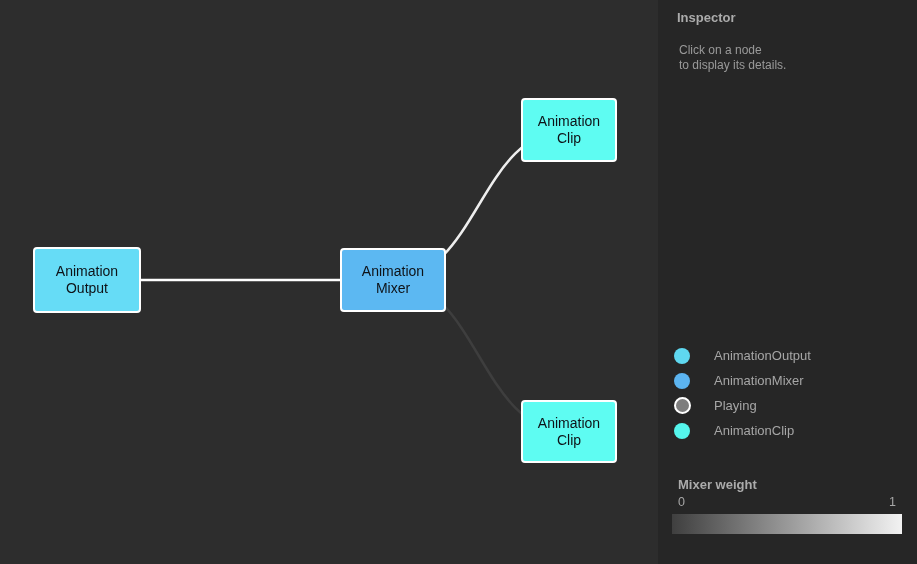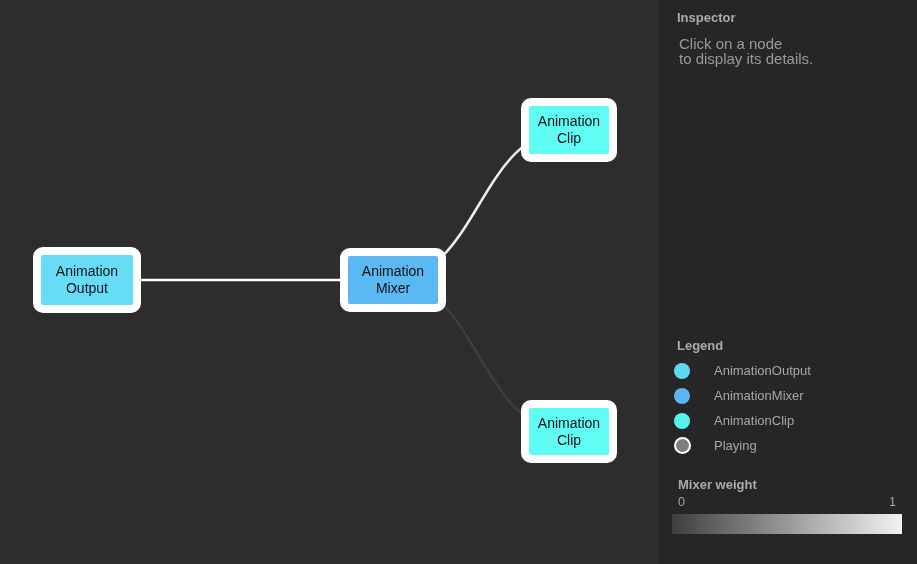--- a/index.html
+++ b/index.html
@@ -6,30 +6,30 @@
   body{
     width:917px;height:564px;overflow:hidden;display:flex;
     font-family:"Liberation Sans",sans-serif;
     background:#2d2d2d;
   }
   
   .canvas{position:relative;width:658px;height:564px;background:#2d2d2d;flex:none;}
   .canvas svg{position:absolute;left:0;top:0;}
   .node{
     position:absolute;box-sizing:border-box;
-    border:8px solid #22c55e;border-radius:10px;
+    border:2px solid #22c55e;border-radius:4px;
     display:flex;align-items:center;justify-content:center;
     text-align:center;font-size:14px;line-height:17px;color:#0e1217;
     padding:0 8px;cursor:pointer;user-select:none;
   }
   
   .sidebar{position:relative;width:259px;height:564px;background:#262626;flex:none;}
   .sb-heading{font-weight:700;font-size:13px;color:#ababab;}
   .inspector{position:absolute;left:19px;top:10px;right:24px;}
-  .hint{margin-top:11px;margin-left:2px;font-size:15px;line-height:15px;color:#9a9a9a;}
+  .hint{margin-top:18px;margin-left:2px;font-size:12px;line-height:15px;color:#9a9a9a;}
   .legend{position:absolute;left:19px;top:338px;right:14px;}
   .legend-items{margin-top:5px;margin-left:-3px;}
   .legend-item{display:flex;align-items:center;height:25px;}
   .swatch{width:16px;height:16px;border-radius:50%;flex:none;margin-right:10px;}
   .swatch.ring{width:13px;height:13px;border:2px solid #ffffff;margin-left:-0.5px;margin-right:9.5px;}
   .legend-label{font-size:13px;color:#a6a6a6;margin-left:14px;}
   .edgeweight{position:absolute;left:14px;top:477px;width:230px;}
   .ew-heading{margin-left:6px;}
   .ew-scale{display:flex;justify-content:space-between;margin:3px 6px 0 6px;font-size:12.5px;color:#a6a6a6;}
   .ew-bar{margin-top:5px;width:230px;height:20px;}
@@ -54,37 +54,36 @@
 
   <div class="inspector">
     <div class="sb-heading">Inspector</div>
     <div class="hint">
       <div>Click on a node</div>
       <div>to display its details.</div>
     </div>
   </div>
 
   <div class="legend">
-    <div class="sb-heading">Legend</div>
     <div class="legend-items">
       <div class="legend-item">
         <span class="swatch" style="background: rgb(95, 216, 240);"></span>
         <span class="legend-label">AnimationOutput</span>
       </div>
       <div class="legend-item">
         <span class="swatch" style="background: rgb(92, 180, 240);"></span>
         <span class="legend-label">AnimationMixer</span>
       </div>
       <div class="legend-item">
+        <span class="swatch ring" style="background: rgb(126, 126, 126);"></span>
+        <span class="legend-label">Playing</span>
+      </div>
+      <div class="legend-item">
         <span class="swatch" style="background: rgb(85, 245, 236);"></span>
         <span class="legend-label">AnimationClip</span>
-      </div>
-      <div class="legend-item">
-        <span class="swatch ring" style="background: rgb(126, 126, 126);"></span>
-        <span class="legend-label">Playing</span>
       </div>
     </div>
   </div>
 
   <div class="edgeweight">
     <div class="sb-heading ew-heading">Mixer weight</div>
     <div class="ew-scale">
       <span>0</span>
       <span>1</span>
     </div>

